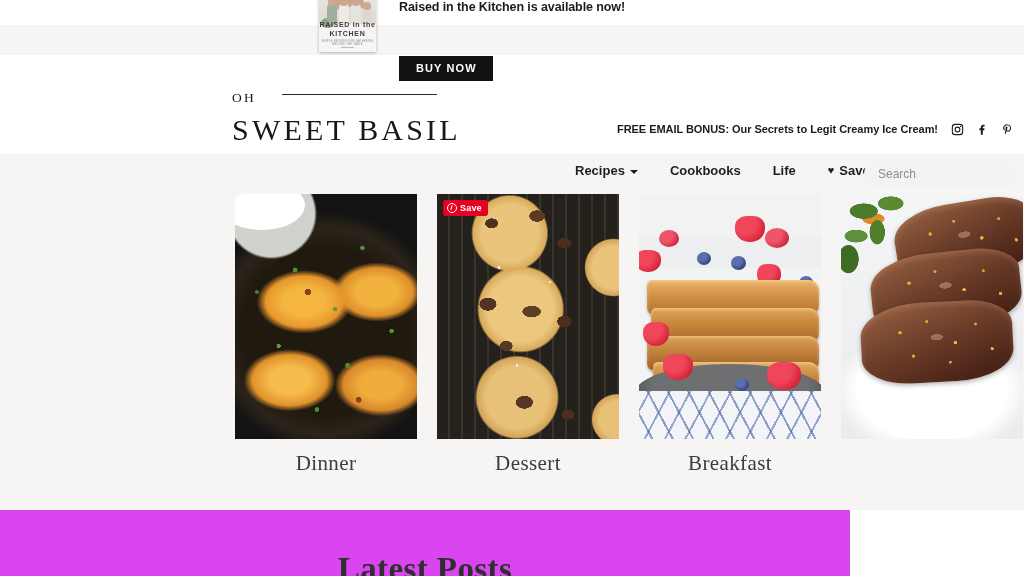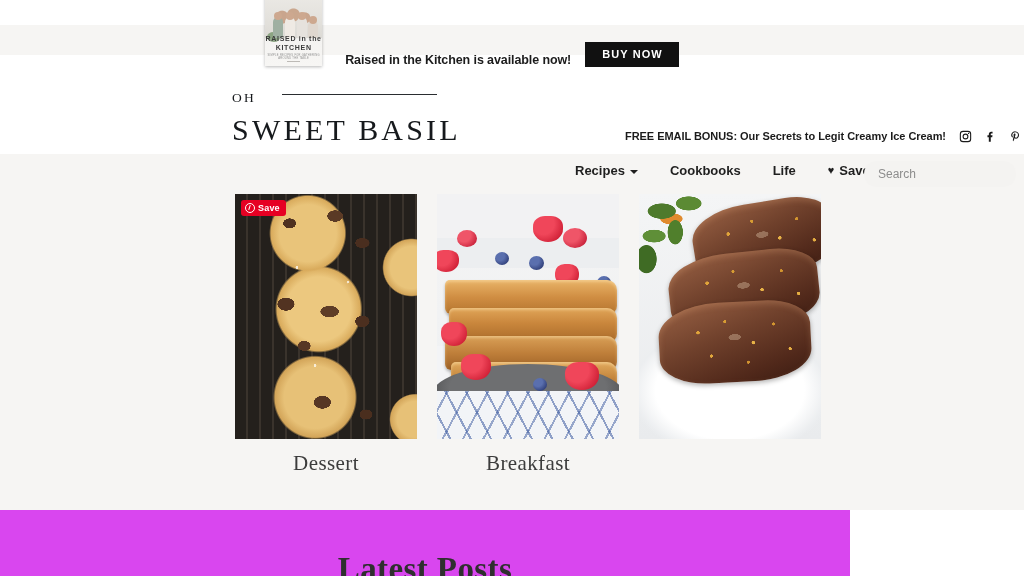--- a/index.html
+++ b/index.html
@@ -13,21 +13,21 @@
   }
   .page { position: relative; width: 1024px; height: 576px; overflow: hidden; background:#fff; }
 
   
   .promo-bar {
     position: absolute; left: 0; top: 25px; width: 1024px; height: 30px;
     background: #f6f5f3;
     display: flex; align-items: center; justify-content: center;
     z-index: 4;
   }
-  .promo-inner { display: flex; align-items: flex-end; gap: 14px; position: relative; }
+  .promo-inner { display: flex; align-items: flex-start; gap: 14px; position: relative; flex-direction: column; }
   .promo-book {
     position: absolute; left: -80px; top: -22px;
     width: 57px; height: 74px;
     background: #dfdcd8;
     box-shadow: 0 1px 3px rgba(0,0,0,.28);
     overflow: hidden;
   }
   .book-photo {
     position:absolute; inset:0;
     background:
@@ -66,22 +66,22 @@
   .buy-now {
     background: #111111; color: #ffffff;
     font-size: 11px; font-weight: 700; letter-spacing: 1.1px;
     padding: 7px 16px 7px 17px;
     border: none; cursor: pointer; line-height: 1; margin-top: 28px;
   }
 
   
   .util-row {
     position: absolute; right: 0; top: 68px; width: 1024px; height: 26px;
-    display: flex; align-items: center; justify-content: flex-end;
-    padding-right: 2px; gap: 13px; z-index: 3;
+    display: flex; align-items: flex-start; justify-content: flex-end;
+    padding-right: 10px; gap: 13px; z-index: 3;
   }
   .bonus-text { font-size: 11px; font-weight: 700; color: #1b1b1b; letter-spacing: -.05px; }
   .social { display: flex; align-items: center; gap: 12px; }
   .social svg { display: block; }
 
   
   .site-header {
     position: absolute; left: 0; top: 55px; width: 1024px; height: 99px;
     background: #ffffff; z-index: 2;
   }
@@ -381,20 +381,26 @@
 
     <div class="search-wrap">
       <input class="search-input" type="text" placeholder="Search" style="">
 
     </div>
   </div>
 
   <section class="hero">
     <div class="cats">
 
+      <div class="cat">
+        <div class="cat-img">
+          <div class="ph ph-dinner"></div>
+        </div>
+        <div class="cat-label">Dinner</div>
+      </div>
 
       <div class="cat">
         <div class="cat-img">
           <div class="ph ph-dessert"></div>
           <div class="save-badge">
             <span class="pin-glyph"></span>
             <span>Save</span>
           </div>
         </div>
         <div class="cat-label">Dessert</div>

